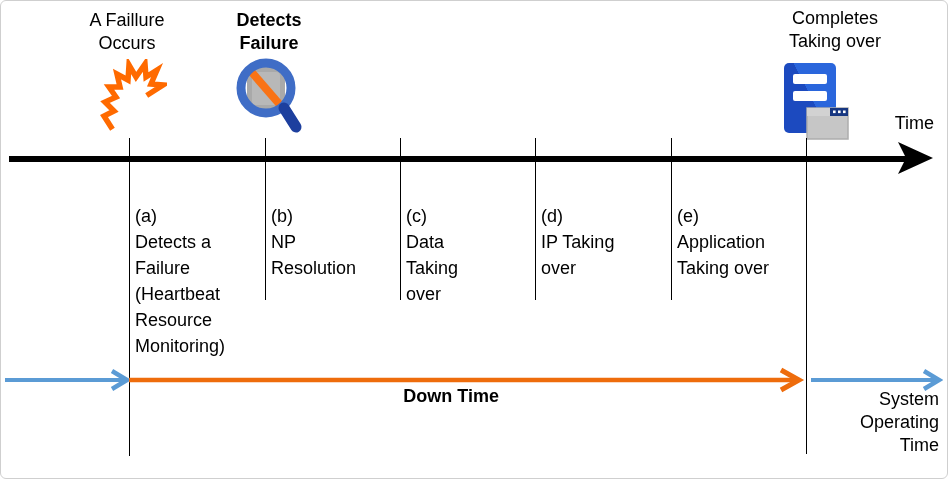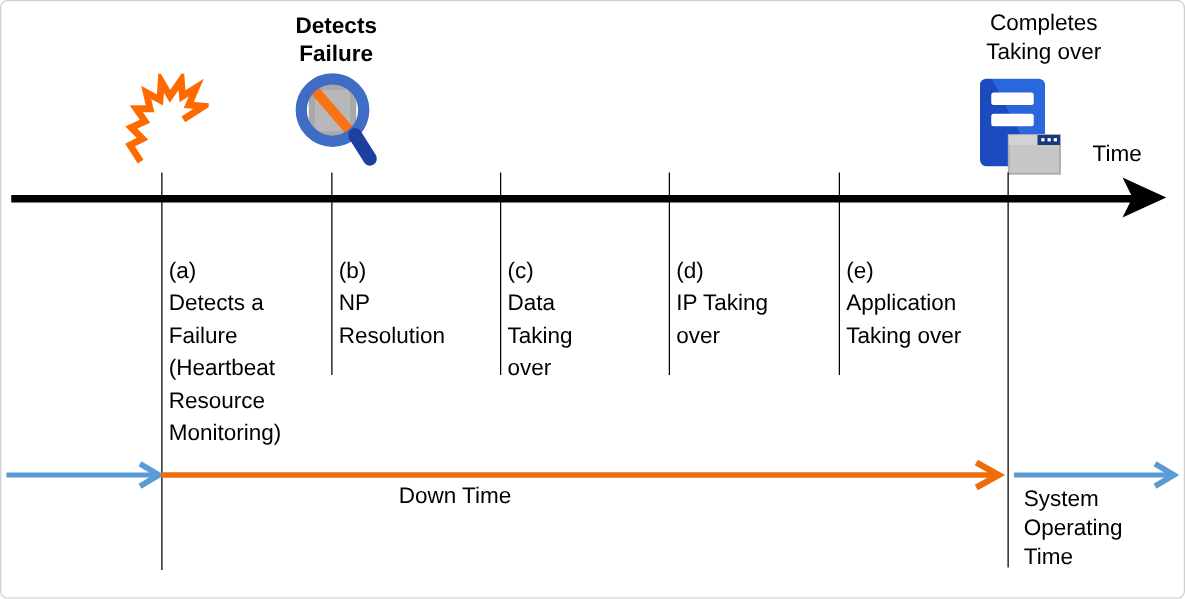--- a/index.html
+++ b/index.html
@@ -2,35 +2,37 @@
 <html><head>
 <meta charset="utf-8">
 <style>
   html,body{margin:0;padding:0;background:#fff;}
   body{font-family:"Liberation Sans", sans-serif; color:#000;}
   .frame{
     position:relative; width:946px; height:477px;
     background:#ffffff; border:1px solid #cfcfcf; border-radius:6px;
     overflow:hidden;
   }
-  .txt{position:absolute; white-space:pre-line; color:#000;}
+  .txt{position:absolute; white-space:pre-line; color:#000;text-align:right;}
   .toplabel{font-size:18px; line-height:23px; text-align:center;}
   .phaselabel{font-size:18px; line-height:26px; text-align:left;}
   .axis-line{position:absolute; background:#000;}
   .tick{position:absolute; width:1px; background:#000;}
   .icon{position:absolute;}
-  .downtime-label{font-size:18px; text-align:left;}
+  .downtime-label{font-size:18px; text-align:right;font-weight:bold;}
   .sysop-label{font-size:18px; line-height:23px;}
   .time-label{font-size:18px;}
 </style>
 </head>
 <body>
 
 <div class="frame">
 
+  <div class="txt toplabel" style="left:46px; top:8px; width:160px;">A Faillure
+Occurs</div>
   <div class="txt toplabel" style="left:188px; top:8px; width:160px;font-weight:bold;">Detects
 Failure</div>
   <div class="txt toplabel" style="left:743px; top:6px; width:182px;">Completes
 Taking over</div>
 
   <div class="icon" style="left:98px; top:58px; width:68px; height:72px;">
     <svg width="68" height="72" viewBox="0 0 68 72">
       <polyline points="12,68 5,57 15,52 6,43 17,38 10,28 21,28 18,15 29,21 30,6 37,18 46,5 47,18 58,11 52,25 64,26 50,35" fill="none" stroke="#FF6A00" stroke-width="5.5" stroke-linejoin="miter" stroke-linecap="square"></polyline>
     </svg>
   </div>

